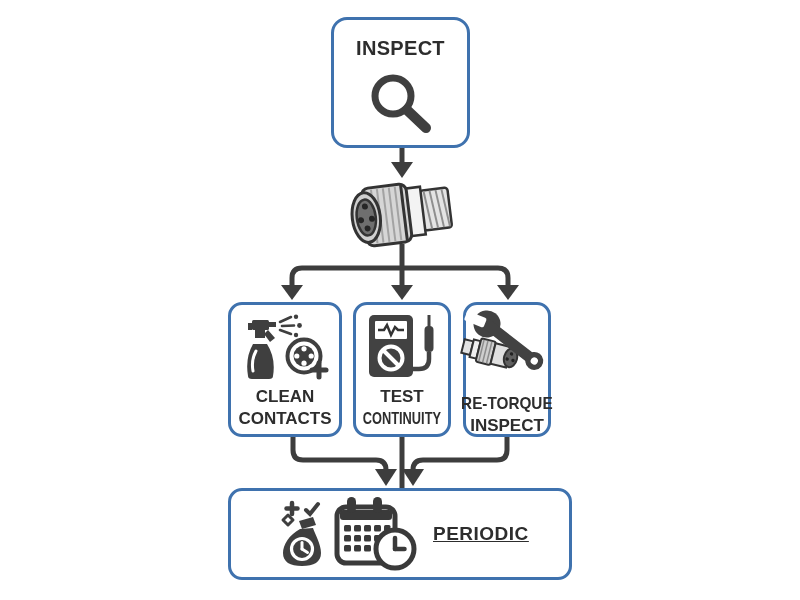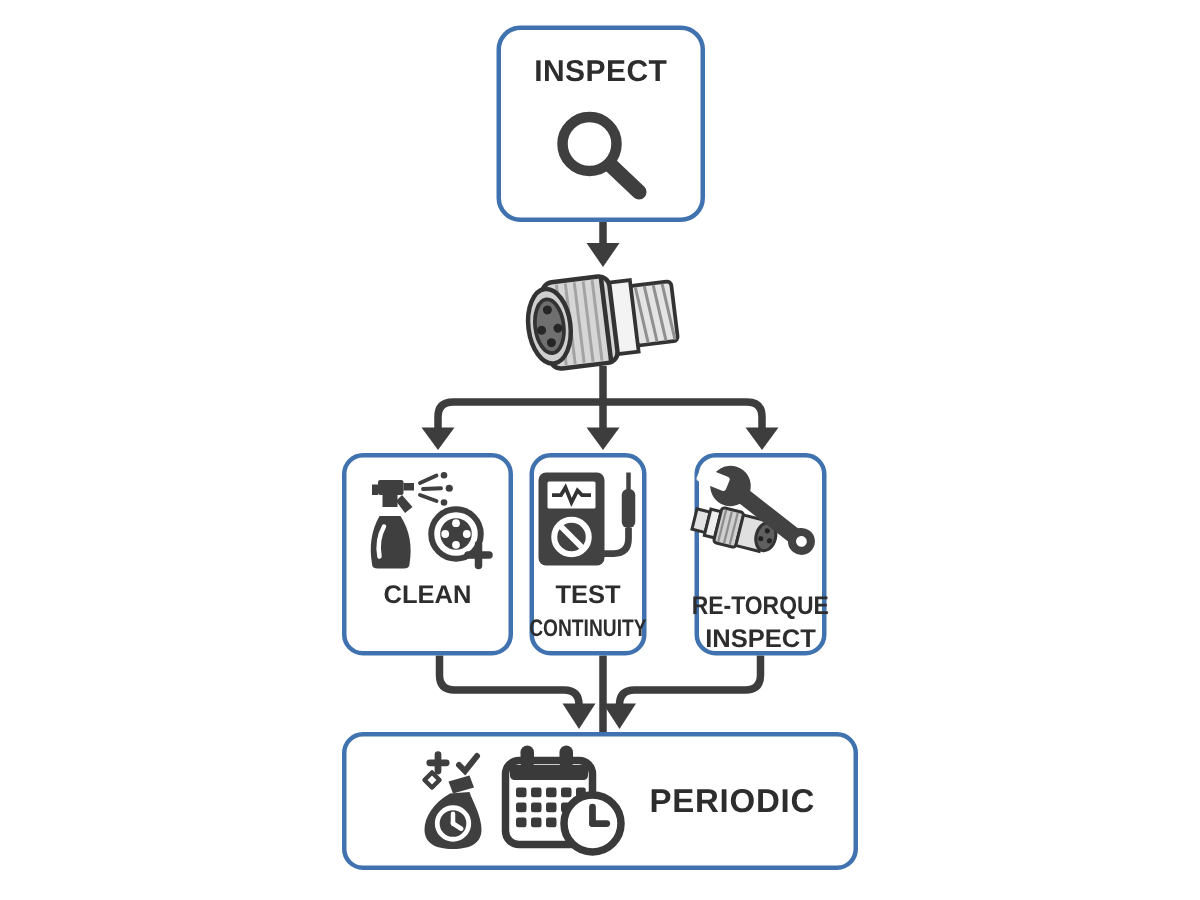--- a/index.html
+++ b/index.html
@@ -11,32 +11,32 @@
   .box{
     position:absolute;background:#fff;border:3px solid #3f72ae;border-radius:16px;
     box-sizing:border-box;display:flex;flex-direction:column;align-items:center;
   }
   .box .labels{color:#2d2d2d;font-weight:bold;text-align:center;line-height:1.28;}
   .top-box{left:331px;top:17px;width:139px;height:131px;}
   .top-box .labels{font-size:20px;margin-top:16px;letter-spacing:.3px;}
   .top-box .iconwrap{flex:1;display:flex;align-items:center;justify-content:center;}
   .step-box{top:302px;height:135px;border-radius:14px;}
   .clean-box{left:228px;width:114px;}
-  .test-box{left:353px;width:78px;}
+  .test-box{left:353px;width:98px;}
   .retorque-box{left:463px;width:88px;gap:11px;}
   .step-box .iconwrap{height:78px;display:flex;align-items:center;justify-content:center;margin-top:3px;}
   .step-box .labels{font-size:17px;margin-top:0px;}
   .labels span{display:block;white-space:nowrap;}
   .labels .cond80{display:inline-block;font-size:16px;transform:scaleX(.8);transform-origin:50% 50%;}
   .labels .cond92{display:inline-block;transform:scaleX(.9);transform-origin:50% 50%;}
   .schedule-box{
     left:228px;top:488px;width:344px;height:92px;border-radius:14px;
     flex-direction:row;justify-content:flex-start;padding-left:44px;
   }
-  .schedule-box .labels{font-size:22px;line-height:1.12;margin-left:14px;letter-spacing:.5px;}
+  .schedule-box .labels{font-size:19px;line-height:1.12;margin-left:14px;letter-spacing:.5px;text-decoration:underline;}
   .schedule-box .iconrow{display:flex;align-items:center;}
   .connector-art{position:absolute;left:348px;top:177px;}
   svg{display:block;}
 </style>
 </head>
 <body>
 
 <div class="canvas">
 
   <svg class="arrows" viewBox="0 0 800 600">
@@ -140,20 +140,21 @@
           <circle cx="66" cy="49.2" r="2.6"></circle>
         </g>
         <g stroke="#3f3f3f" stroke-width="5" stroke-linecap="round">
           <line x1="81" y1="49" x2="81" y2="63"></line>
           <line x1="74" y1="56" x2="88" y2="56"></line>
         </g>
       </svg>
     </div>
     <div class="labels">
       <span>CLEAN</span>
+      <span>CONTACTS</span>
     </div>
   </div>
 
   <div class="box step-box test-box">
     <div class="iconwrap">
       <svg width="74" height="68" viewBox="0 0 74 68">
         <rect x="4" y="2" width="44" height="62" rx="5" fill="#424242"></rect>
         <rect x="10" y="8" width="32" height="18" rx="1" fill="#fff"></rect>
         <polyline points="13,17 19,17 22,12 26,22 30,14 33,17 39,17" fill="none" stroke="#333" stroke-width="2.5"></polyline>
         <circle cx="26" cy="45" r="11.5" fill="none" stroke="#fff" stroke-width="4"></circle>

